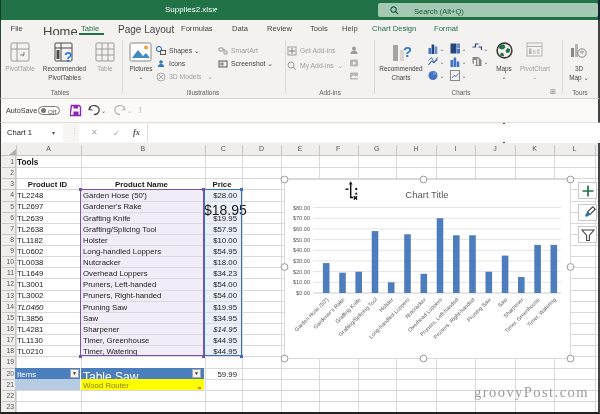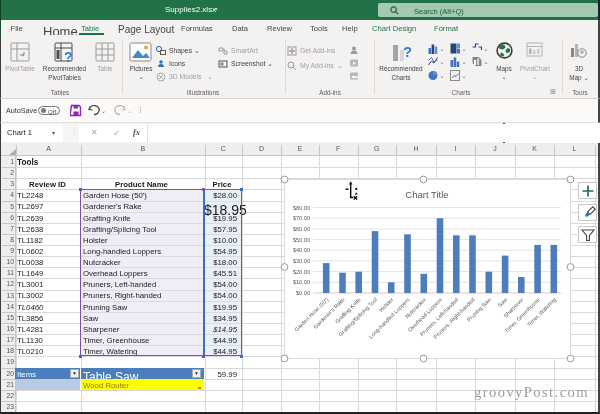--- a/index.html
+++ b/index.html
@@ -343,21 +343,21 @@
 <div class="abs" style="left:15px;top:191.1px;width:585px;height:1px;background:#d9d9d9;"></div>
 <div class="abs" style="left:15px;top:202.2px;width:585px;height:1px;background:#d9d9d9;"></div>
 <div class="abs" style="left:15px;top:213.3px;width:585px;height:1px;background:#d9d9d9;"></div>
 <div class="abs" style="left:15px;top:224.5px;width:585px;height:1px;background:#d9d9d9;"></div>
 <div class="abs" style="left:15px;top:235.6px;width:585px;height:1px;background:#d9d9d9;"></div>
 <div class="abs" style="left:15px;top:246.7px;width:585px;height:1px;background:#d9d9d9;"></div>
 <div class="abs" style="left:15px;top:257.9px;width:585px;height:1px;background:#d9d9d9;"></div>
 <div class="abs" style="left:15px;top:269.0px;width:585px;height:1px;background:#d9d9d9;"></div>
 </div>
 <div class="abs" style="left:17px;top:157.5px;font-size:8.2px;font-weight:bold;color:#1a1a1a;">Tools</div>
-<div class="abs" style="left:15px;top:179.8px;width:65px;text-align:center;font-size:7.8px;font-weight:bold;color:#1a1a1a;">Review ID</div>
+<div class="abs" style="left:15px;top:179.8px;width:65px;text-align:center;font-size:7.8px;font-weight:bold;color:#1a1a1a;">Product ID</div>
 <div class="abs" style="left:80px;top:179.8px;width:123px;text-align:center;font-size:7.8px;font-weight:bold;color:#1a1a1a;">Product Name</div>
 <div class="abs" style="left:203px;top:179.8px;width:38px;text-align:center;font-size:7.8px;font-weight:bold;color:#1a1a1a;">Price</div>
 <div class="abs" style="left:80.5px;top:189.4px;width:123px;height:167.0px;background:#f0edf6;"></div>
 <div class="abs" style="left:204px;top:189.4px;width:37px;height:167.0px;background:#eaf0f8;"></div>
 <div class="abs" style="left:80.5px;top:200.5px;width:160px;height:1px;background:#ddd8e6;"></div>
 <div class="abs" style="left:80.5px;top:211.7px;width:160px;height:1px;background:#ddd8e6;"></div>
 <div class="abs" style="left:80.5px;top:222.8px;width:160px;height:1px;background:#ddd8e6;"></div>
 <div class="abs" style="left:80.5px;top:233.9px;width:160px;height:1px;background:#ddd8e6;"></div>
 <div class="abs" style="left:80.5px;top:245.0px;width:160px;height:1px;background:#ddd8e6;"></div>
 <div class="abs" style="left:80.5px;top:256.2px;width:160px;height:1px;background:#ddd8e6;"></div>
@@ -386,21 +386,21 @@
 <div class="abs" style="left:83px;top:235.7px;font-size:7.8px;color:#1a1a1a;white-space:nowrap;">Holster</div>
 <div class="abs" style="left:204px;top:235.7px;width:33px;text-align:right;font-size:7.8px;color:#1a1a1a;">$10.00</div>
 <div class="abs" style="left:17px;top:246.8px;font-size:7.8px;color:#1a1a1a;">TL0602</div>
 <div class="abs" style="left:83px;top:246.8px;font-size:7.8px;color:#1a1a1a;white-space:nowrap;">Long-handled Loppers</div>
 <div class="abs" style="left:204px;top:246.8px;width:33px;text-align:right;font-size:7.8px;color:#1a1a1a;">$54.95</div>
 <div class="abs" style="left:17px;top:258.0px;font-size:7.8px;color:#1a1a1a;">TL0038</div>
 <div class="abs" style="left:83px;top:258.0px;font-size:7.8px;color:#1a1a1a;white-space:nowrap;">Nutcracker</div>
 <div class="abs" style="left:204px;top:258.0px;width:33px;text-align:right;font-size:7.8px;color:#1a1a1a;">$18.00</div>
 <div class="abs" style="left:17px;top:269.1px;font-size:7.8px;color:#1a1a1a;">TL1649</div>
 <div class="abs" style="left:83px;top:269.1px;font-size:7.8px;color:#1a1a1a;white-space:nowrap;">Overhead Loppers</div>
-<div class="abs" style="left:204px;top:269.1px;width:33px;text-align:right;font-size:7.8px;color:#1a1a1a;">$45.51</div>
+<div class="abs" style="left:204px;top:269.1px;width:33px;text-align:right;font-size:7.8px;color:#1a1a1a;">$34.23</div>
 <div class="abs" style="left:17px;top:280.2px;font-size:7.8px;color:#1a1a1a;">TL3001</div>
 <div class="abs" style="left:83px;top:280.2px;font-size:7.8px;color:#1a1a1a;white-space:nowrap;">Pruners, Left-handed</div>
 <div class="abs" style="left:204px;top:280.2px;width:33px;text-align:right;font-size:7.8px;color:#1a1a1a;">$54.00</div>
 <div class="abs" style="left:17px;top:291.4px;font-size:7.8px;color:#1a1a1a;">TL3002</div>
 <div class="abs" style="left:83px;top:291.4px;font-size:7.8px;color:#1a1a1a;white-space:nowrap;">Pruners, Right-handed</div>
 <div class="abs" style="left:204px;top:291.4px;width:33px;text-align:right;font-size:7.8px;color:#1a1a1a;">$54.00</div>
 <div class="abs" style="left:17px;top:302.5px;font-size:7.8px;color:#1a1a1a;font-style:italic;">TL0460</div>
 <div class="abs" style="left:83px;top:302.5px;font-size:7.8px;color:#1a1a1a;white-space:nowrap;">Pruning Saw</div>
 <div class="abs" style="left:204px;top:302.5px;width:33px;text-align:right;font-size:7.8px;color:#1a1a1a;">$19.95</div>
 <div class="abs" style="left:17px;top:313.6px;font-size:7.8px;color:#1a1a1a;">TL3856</div>

